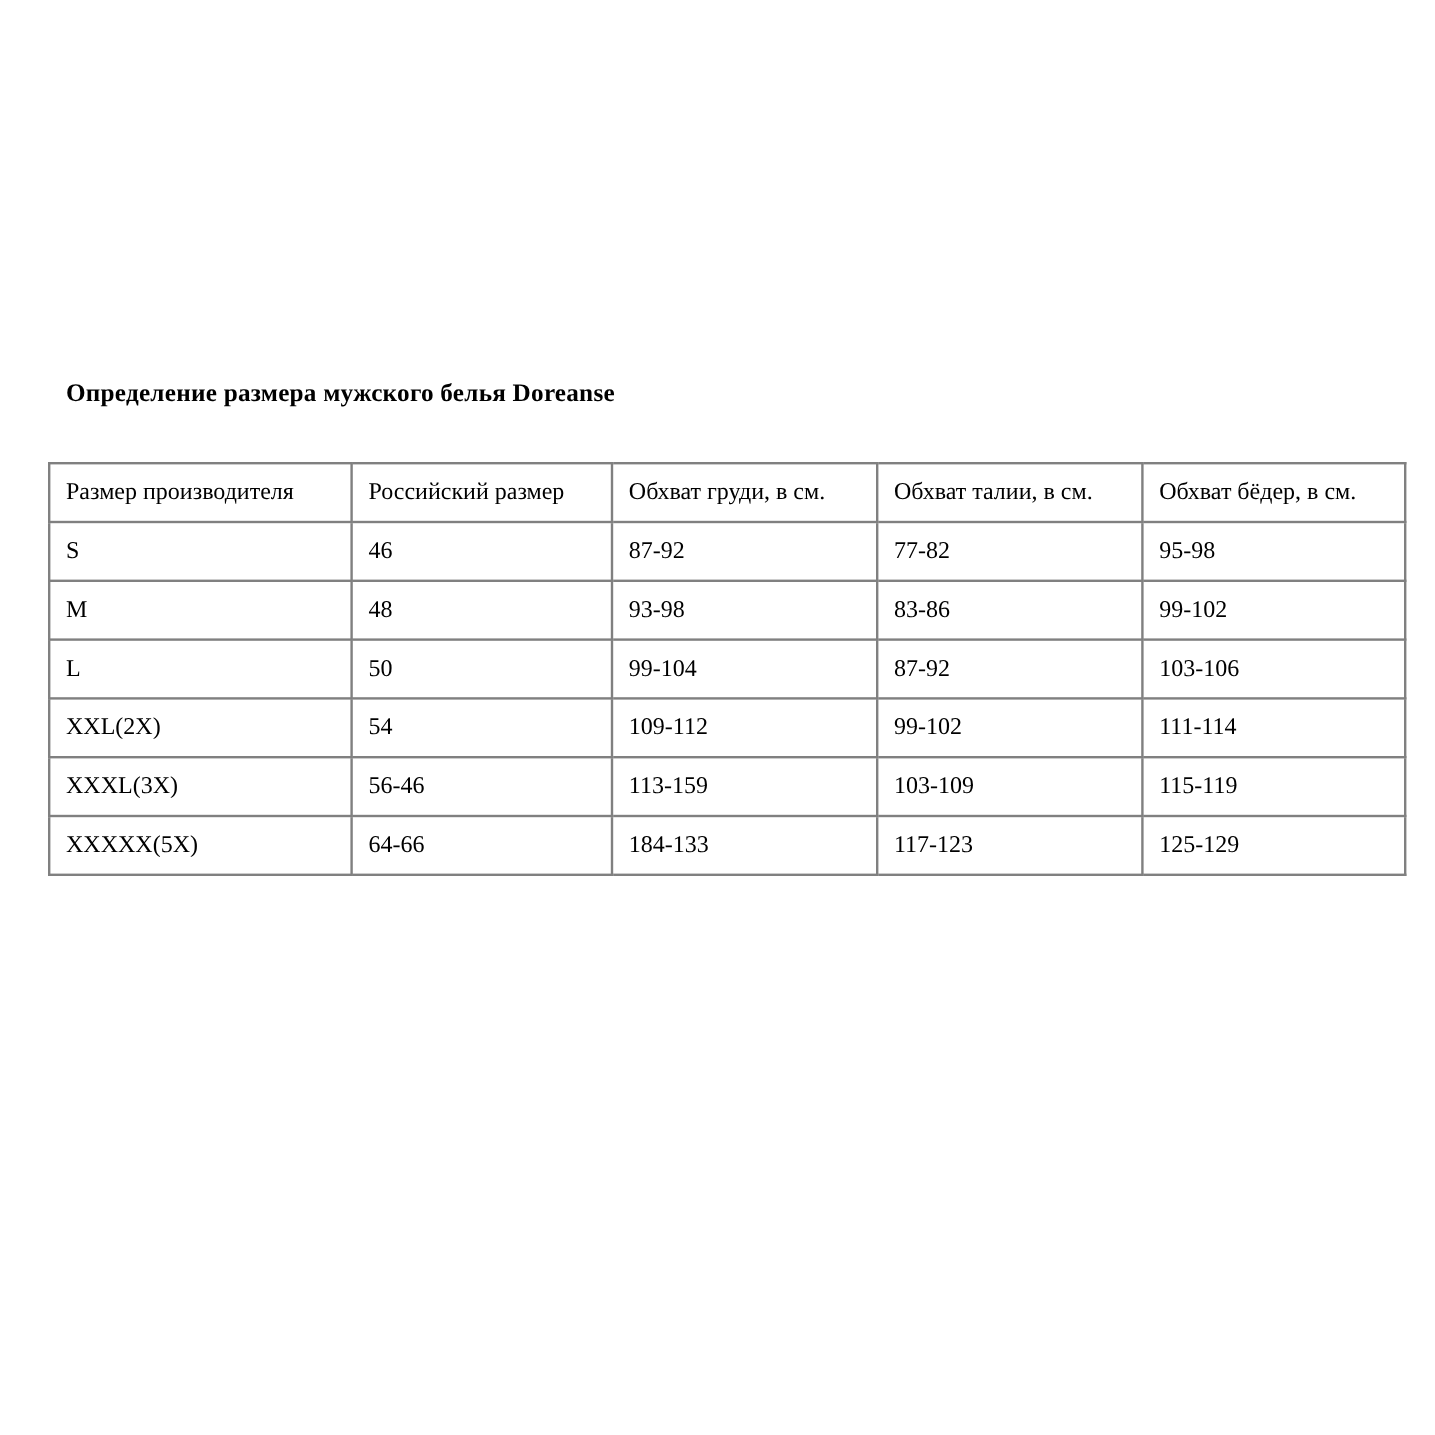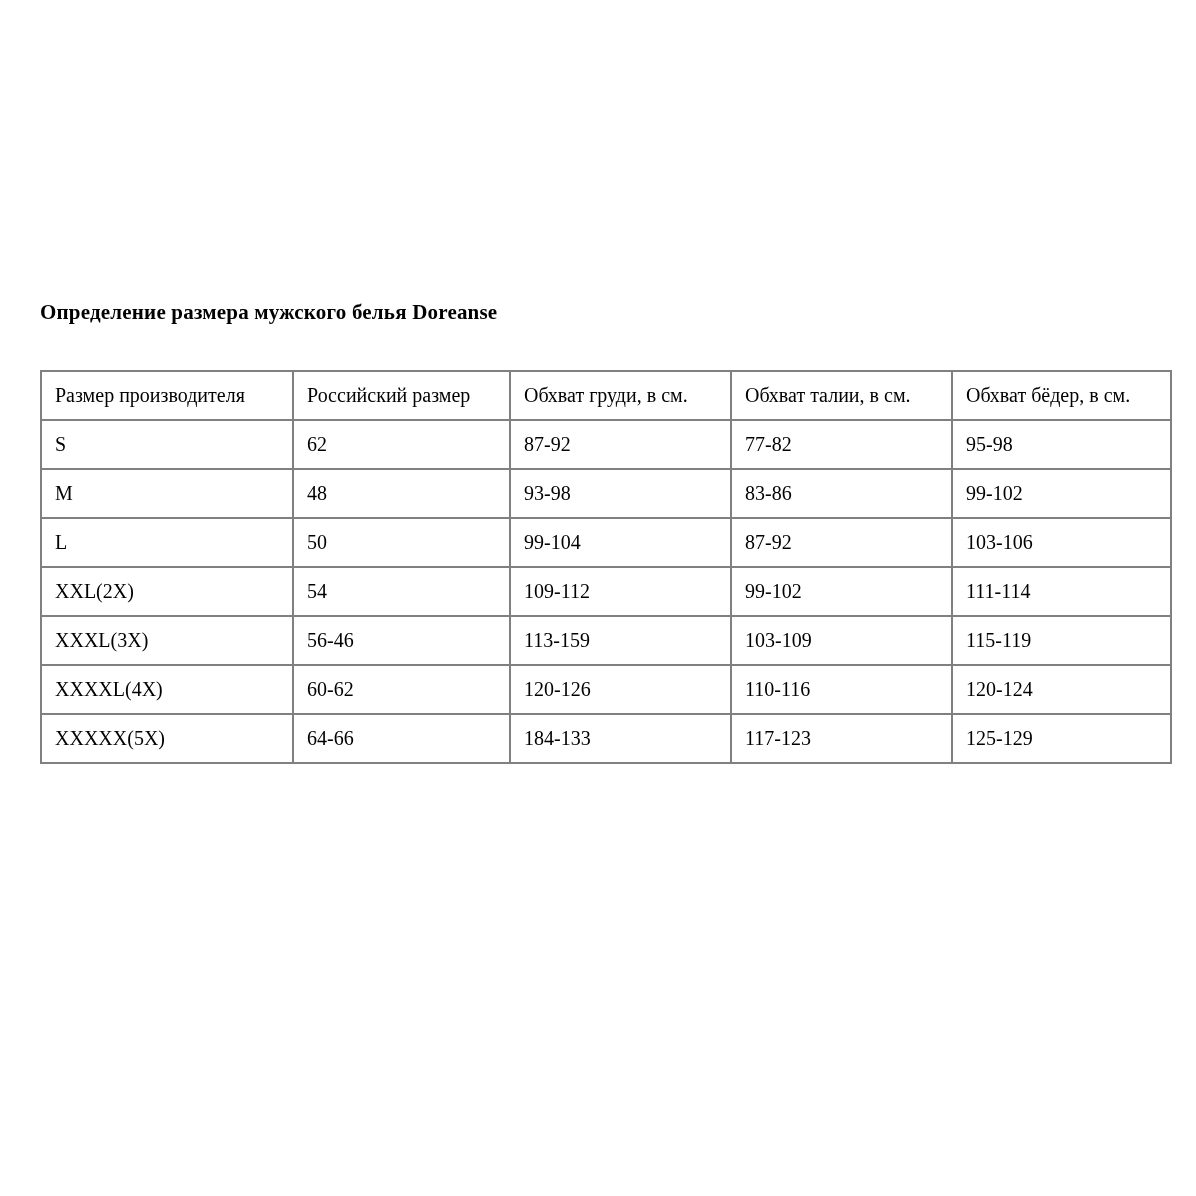--- a/index.html
+++ b/index.html
@@ -15,21 +15,21 @@
     box-sizing: border-box;
     overflow: hidden;
   }
   .page {
     padding: 298px 26px 0 40px;
   }
   h1.doc-title {
     font-size: 21px;
     font-weight: bold;
     line-height: 28px;
-    margin: 0;
+    margin: 15px;
     letter-spacing: 0.2px;
   }
   table.size-table {
     margin-top: 44px;
     border-collapse: collapse;
     table-layout: fixed;
     width: 1130px;
     font-size: 20px;
   }
   table.size-table th,
@@ -68,21 +68,21 @@
           <th>Размер производителя</th>
           <th>Российский размер</th>
           <th>Обхват груди, в см.</th>
           <th>Обхват талии, в см.</th>
           <th>Обхват бёдер, в см.</th>
         </tr>
     </thead>
     <tbody id="table-body">
         <tr>
           <td>S</td>
-          <td>62</td>
+          <td>46</td>
           <td>87-92</td>
           <td>77-82</td>
           <td>95-98</td>
         </tr>
         <tr>
           <td>M</td>
           <td>48</td>
           <td>93-98</td>
           <td>83-86</td>
           <td>99-102</td>
@@ -102,27 +102,20 @@
           <td>111-114</td>
         </tr>
         <tr>
           <td>XXXL(3X)</td>
           <td>56-46</td>
           <td>113-159</td>
           <td>103-109</td>
           <td>115-119</td>
         </tr>
         <tr>
-          <td>XXXXL(4X)</td>
-          <td>60-62</td>
-          <td>120-126</td>
-          <td>110-116</td>
-          <td>120-124</td>
-        </tr>
-        <tr>
           <td>XXXXX(5X)</td>
           <td>64-66</td>
           <td>184-133</td>
           <td>117-123</td>
           <td>125-129</td>
         </tr>
       </tbody>
   </table>
 </div>
 

